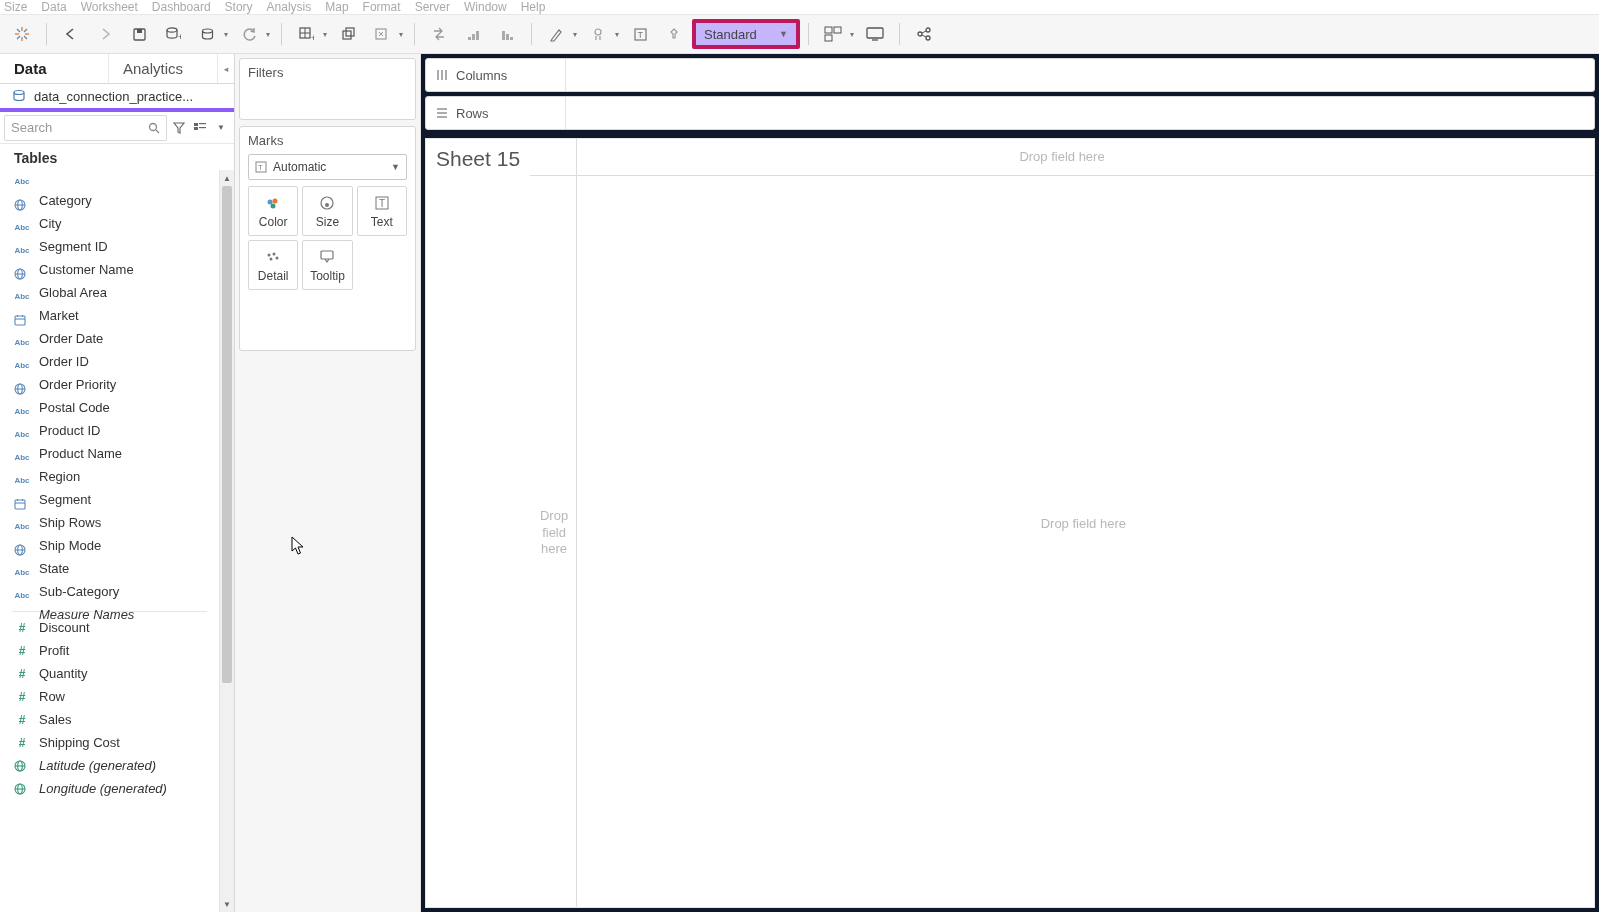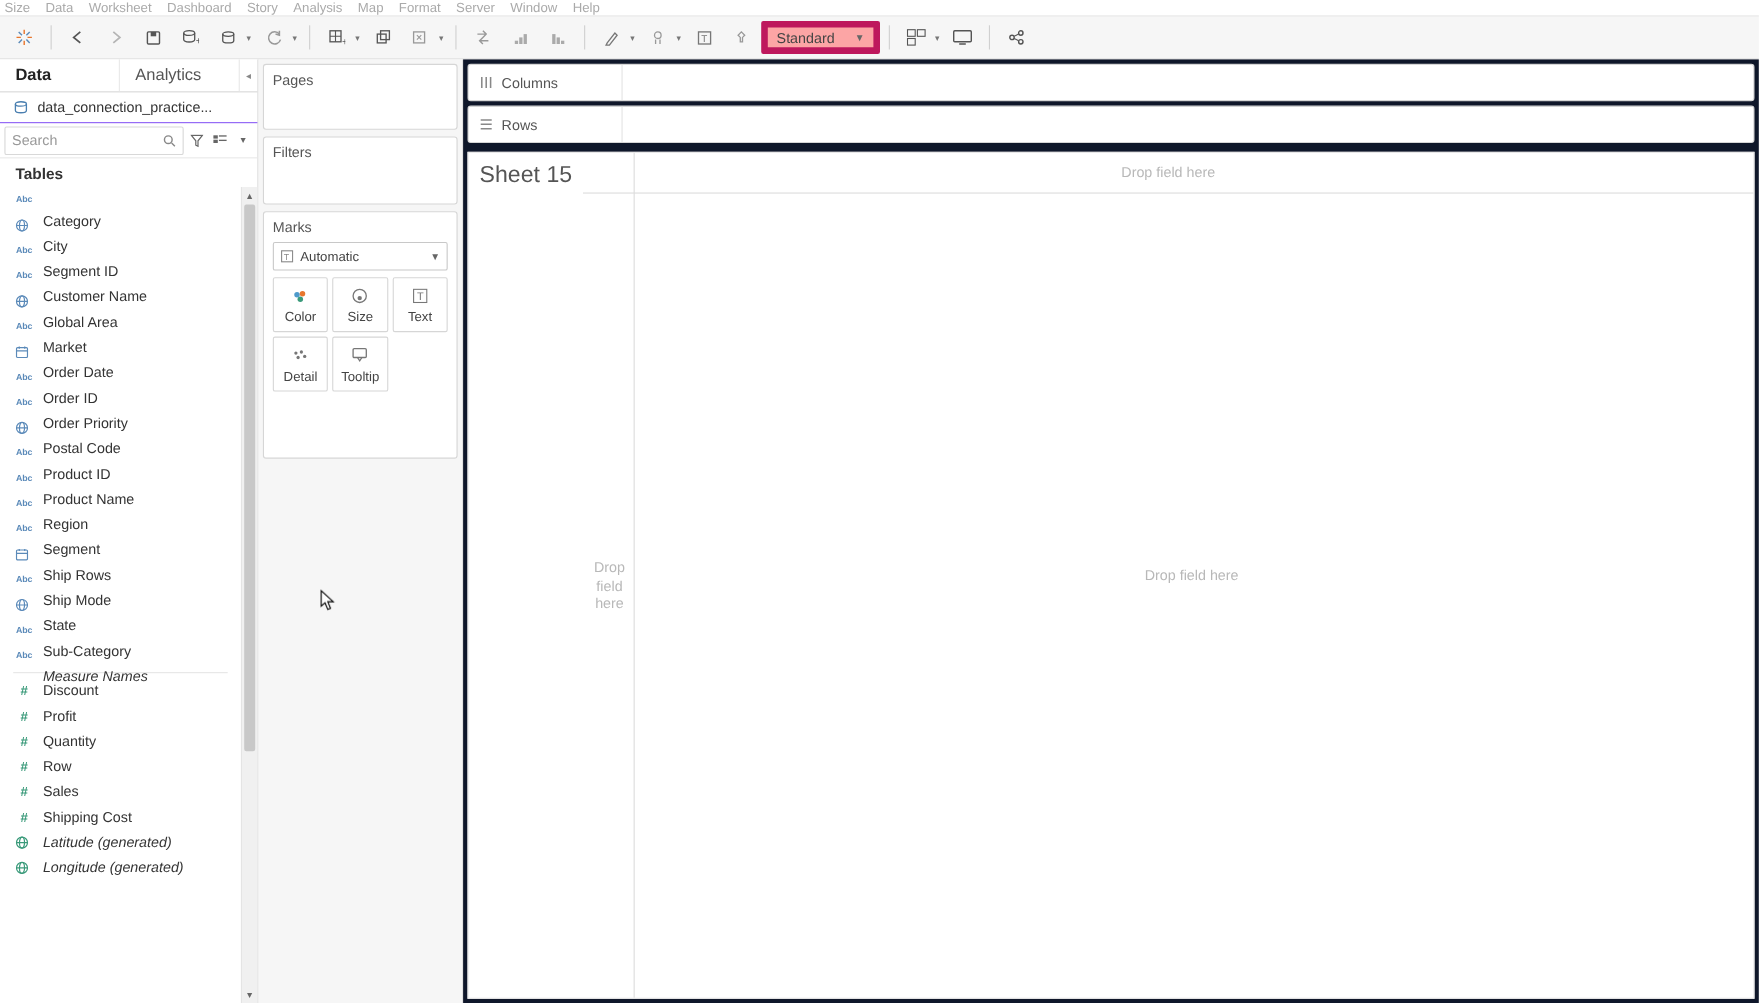--- a/index.html
+++ b/index.html
@@ -7,33 +7,33 @@
 
 
 .menubar { display: flex; height: 14px; padding: 0 4px; background: #fff; color: #aaa; font-size: 12px; align-items: flex-start; gap: 14px; overflow: hidden; }
 .menubar span { cursor: default; }
 
 
 .toolbar { display: flex; align-items: center; height: 40px; background: #f6f6f6; border-top: 1px solid #e8e8e8; border-bottom: 1px solid #e0e0e0; padding: 0 6px; gap: 2px; }
 .tbtn { width: 32px; height: 30px; display: flex; align-items: center; justify-content: center; color: #5a5a5a; border-radius: 3px; }
 .tsep { width: 1px; height: 22px; background: #d0d0d0; margin: 0 6px; }
 .tdrop { width: 10px; display:flex; align-items:center; justify-content:center; font-size:8px; color:#777; margin-left:-4px;}
-.fit-select { height: 30px; width: 108px; border: 6px solid #be185d; background: #fca5a5; border-radius: 2px; display: flex; align-items: center; padding: 0 8px; font-size: 13px; color: #444; justify-content: space-between;}
+.fit-select { height: 30px; width: 108px; border: 4px solid #be185d; background: #c4b5fd; border-radius: 2px; display: flex; align-items: center; padding: 0 8px; font-size: 13px; color: #444; justify-content: space-between;}
 .fit-select .car { font-size: 9px; color:#666;}
 
 
 .main { display: flex; height: calc(100vh - 54px); }
 
 
 .sidebar { width: 235px; border-right: 1px solid #d8d8d8; display: flex; flex-direction: column; background:#fff;}
 .tabs { display: flex; height: 30px; border-bottom: 1px solid #d8d8d8; align-items: stretch; }
 .tab { flex: 1; display: flex; align-items: center; padding: 0 14px; font-size: 15px; color: #555; border-right: 1px solid #e8e8e8;}
 .tab.active { font-weight: 600; color: #222; }
 .tab-caret { width: 16px; display:flex; align-items:center; justify-content:center; font-size:9px; color:#888;}
-.ds-row { display:flex; align-items:center; height: 28px; padding: 0 12px; gap: 8px; font-size: 13px; color:#333; border-bottom: 1px solid #8b5cf6;}
+.ds-row { display:flex; align-items:center; height: 28px; padding: 0 12px; gap: 8px; font-size: 13px; color:#333; border-bottom: 4px solid #8b5cf6;}
 .search-row { display:flex; align-items:center; height: 32px; padding: 3px 4px; gap: 3px; border-bottom: 1px solid #e8e8e8;}
 .search-box { flex:1; height: 26px; border:1px solid #d8d8d8; border-radius:2px; display:flex; align-items:center; padding:0 6px; justify-content:space-between; color:#999;}
 .search-icon-btn { width:18px; height:24px; display:flex; align-items:center; justify-content:center; color:#777;}
 .tables-hdr { font-weight:700; font-size:14px; padding: 6px 14px 4px;}
 
 .fields-wrap { position: relative; flex:1; overflow:hidden; display:flex;}
 .fields { flex:1; overflow-y:auto; padding-bottom: 20px;}
 .field { display:flex; align-items:center; height: 23px; padding: 0 8px 0 14px; gap: 9px; font-size: 13px;}
 .field .ic { width: 16px; text-align:center; font-size: 9px; font-weight:600;}
 .dim .ic, .dim .lbl { color:#2e6ea6;}
@@ -460,23 +460,20 @@
         <div class="arrow">▲</div>
         <div class="track">
             <div class="thumb"></div>
           </div>
         <div class="arrow">▼</div>
       </div>
     </div>
   </div>
 
   <div class="shelves">
-    <div class="shelf pages">
-      <div class="shelf-title">Pages</div>
-    </div>
     <div class="shelf filters">
       <div class="shelf-title">Filters</div>
     </div>
     <div class="shelf marks">
       <div class="shelf-title">Marks</div>
       <div class="mark-sel">
         <svg width="12" height="12">
             <rect x="1" y="1" width="10" height="10" fill="none" stroke="#888"></rect>
             <text x="3" y="9" font-size="8" fill="#888">T</text>
           </svg>

